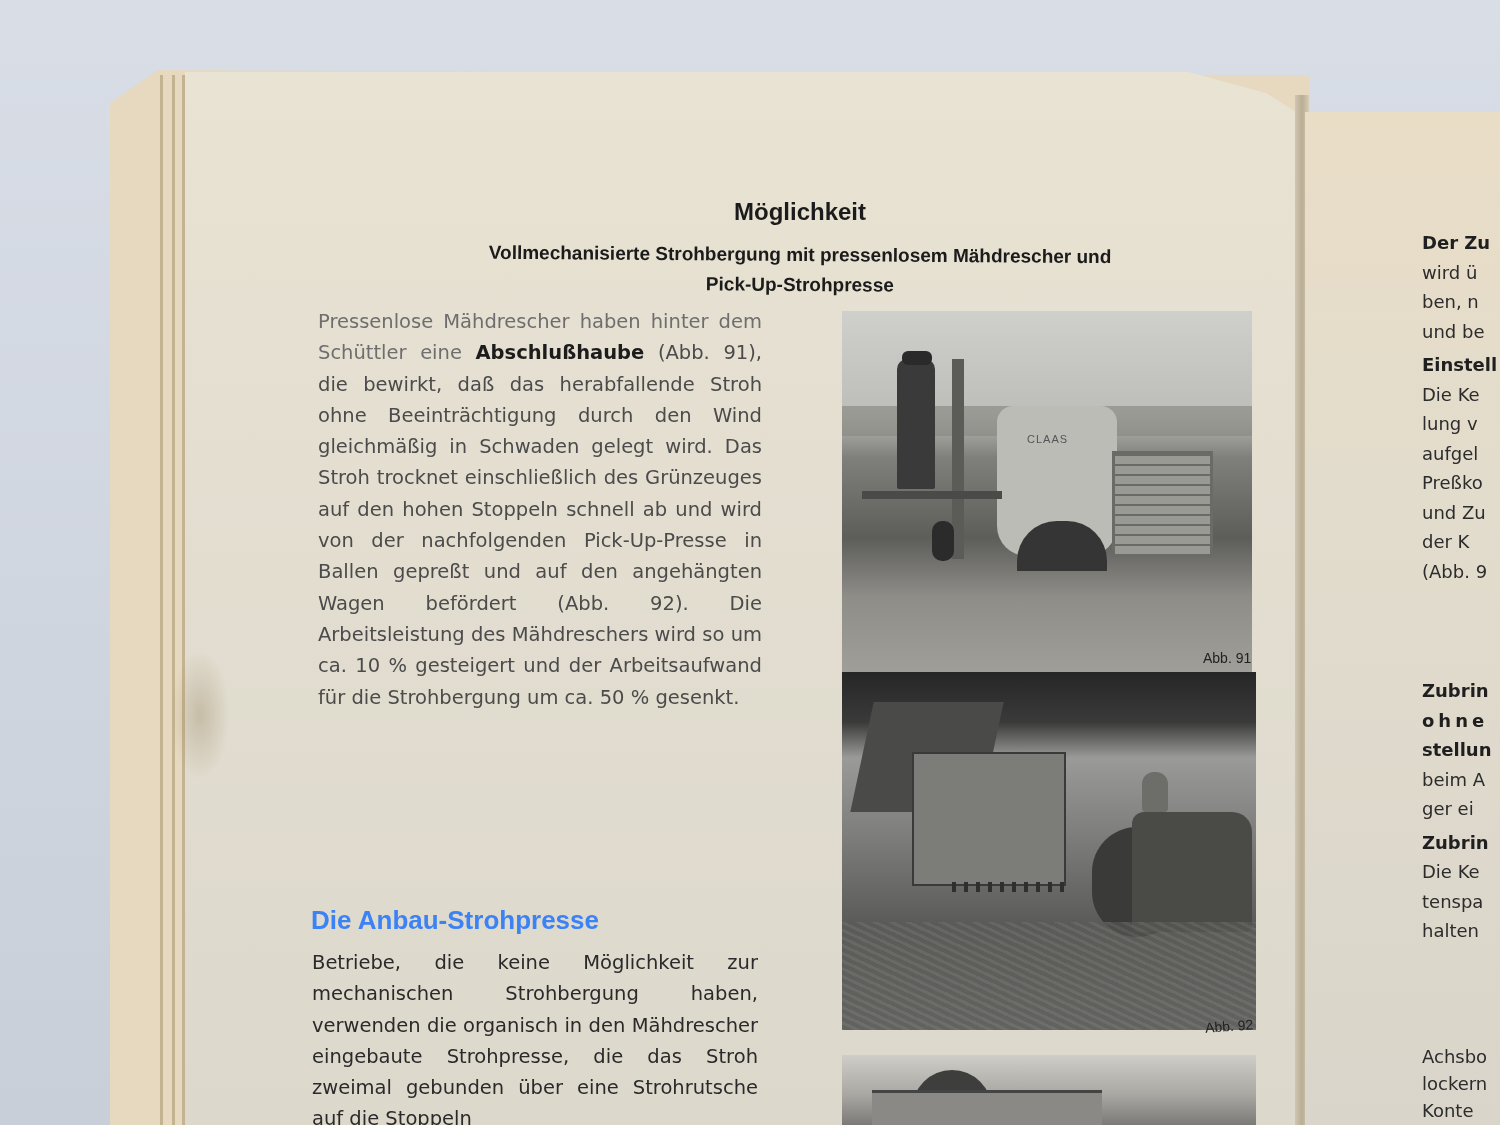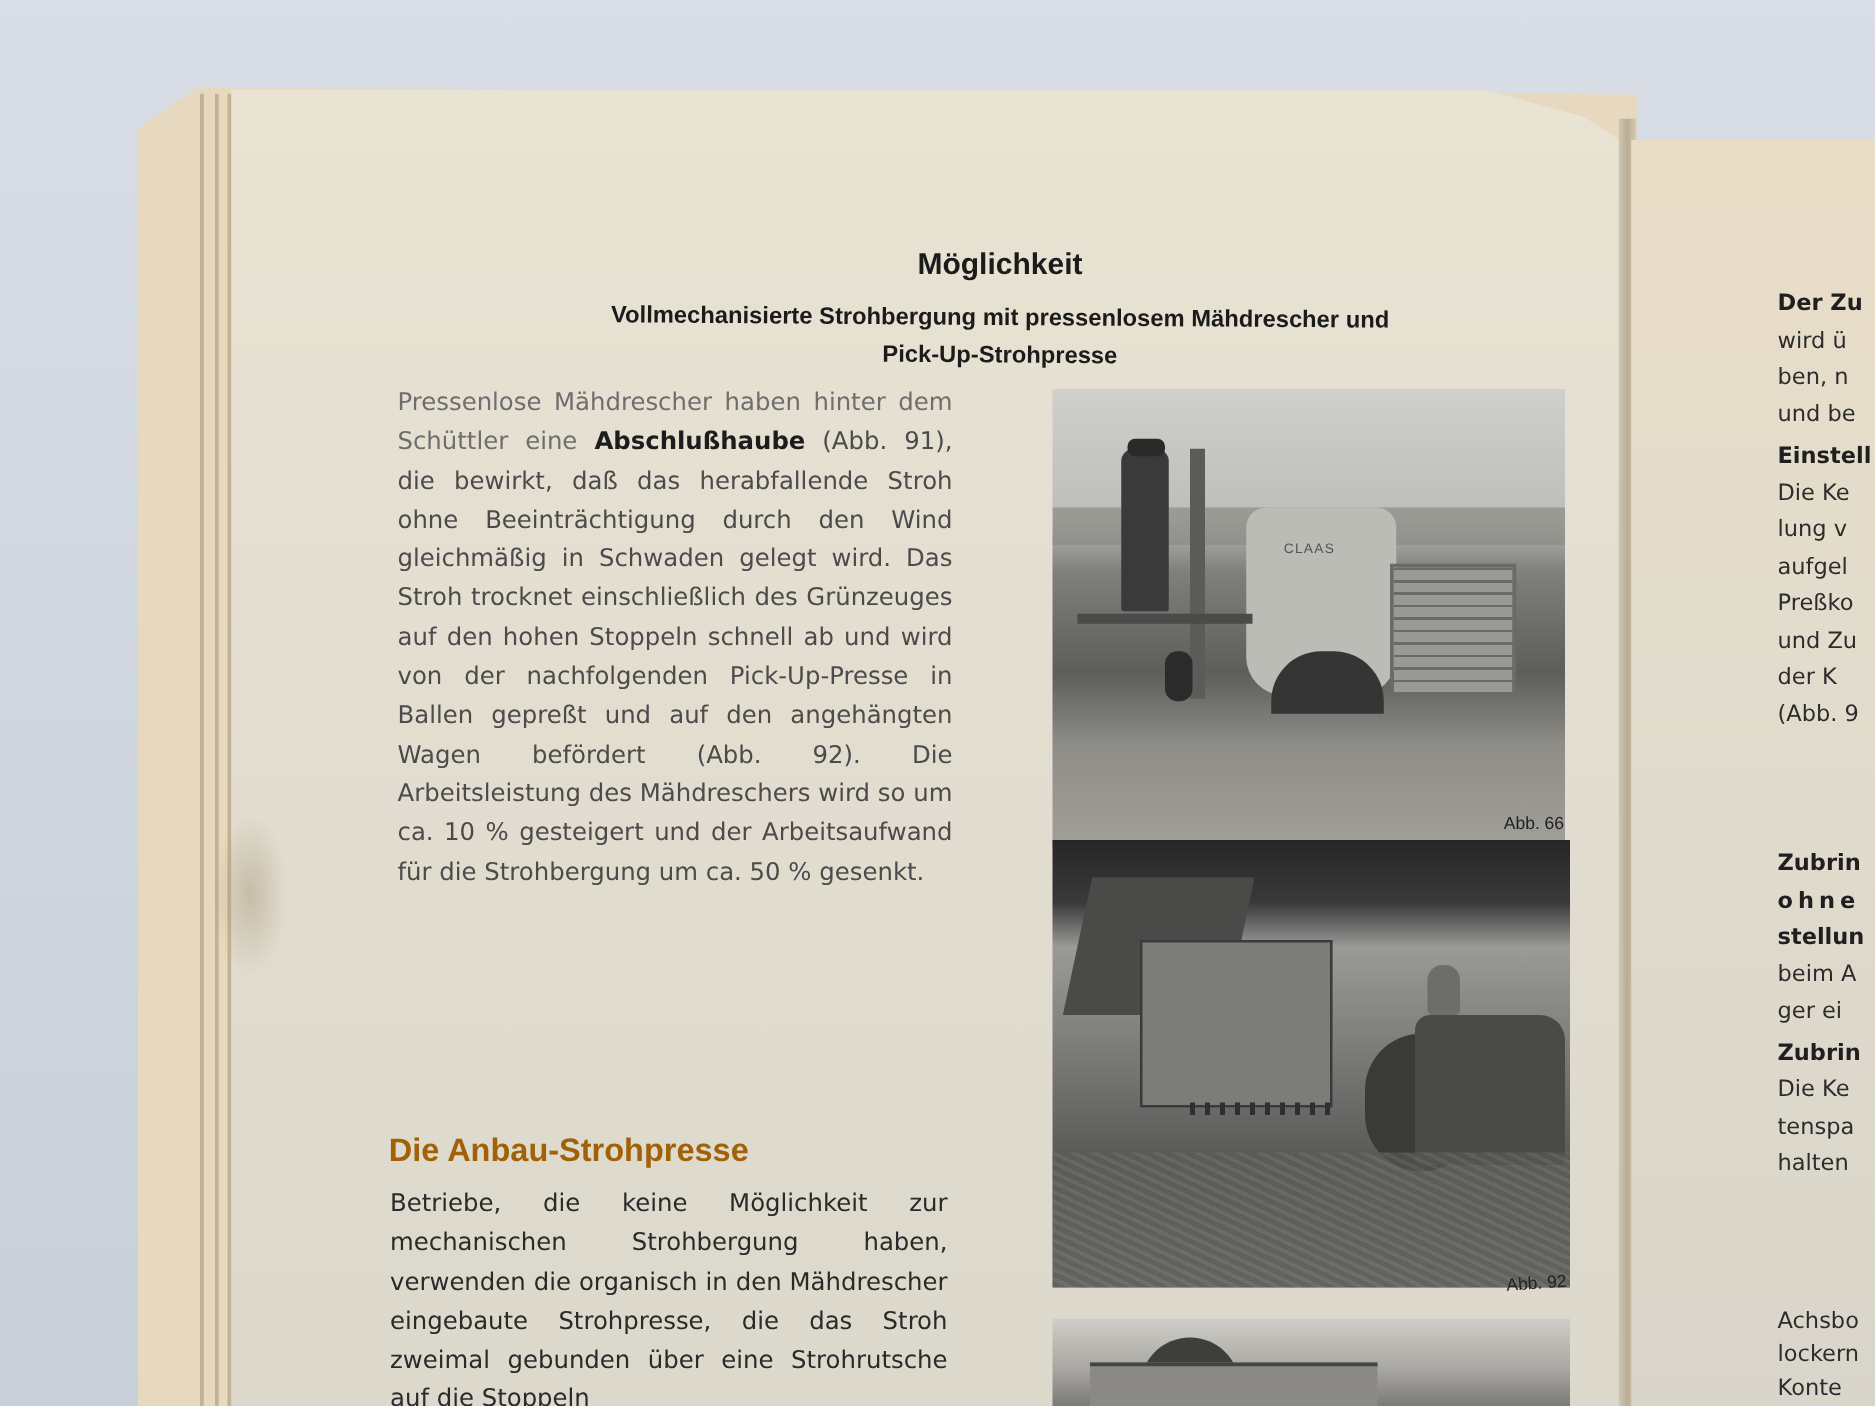--- a/index.html
+++ b/index.html
@@ -42,21 +42,21 @@
   .title { top:198px; left:380px; width:840px; font-size:24px; }
   .subtitle { top:240px; left:380px; width:840px; font-size:19px; line-height:30px; transform:rotate(0.4deg); }
   .col {
     position:absolute; left:318px; width:444px; color:#2a2a2a;
     font-family: "DejaVu Sans", sans-serif; font-size:19.5px; line-height:31.3px;
     text-align:justify;
   }
   .col p { margin:0 0 4px 0; }
   .p1 { top:306px; color:#4b4b4b; }
   .faded { color:#6e6e6e; }
-  .sect { position:absolute; left:311px; top:905px; font-family:"Liberation Sans", sans-serif; font-weight:bold; font-size:26px; color:#a16207; }
+  .sect { position:absolute; left:311px; top:905px; font-family:"Liberation Sans", sans-serif; font-weight:bold; font-size:26px; color:#3b82f6; }
   .p3 { top:947px; left:312px; width:446px; }
   .photo {
     position:absolute; background:#6b6b6b; overflow:hidden;
   }
   .photo1 { left:842px; top:311px; width:410px; height:366px;
     background: linear-gradient(180deg, #cfcfcc 0%, #bdbdba 28%, #7f7f7c 40%, #5d5d5a 62%, #8e8d88 78%, #a09f9a 100%); }
   .photo2 { left:842px; top:672px; width:414px; height:358px;
     background: linear-gradient(180deg, #262626 0%, #3a3a3a 14%, #9a9a98 24%, #7e7e7c 45%, #5b5b59 70%, #6f6f6d 100%); }
   .photo3 { left:842px; top:1055px; width:414px; height:80px;
     background: linear-gradient(180deg, #cfcdc8 0%, #a9a7a2 50%, #6c6b68 100%); }
@@ -101,21 +101,21 @@
   <div class="shape" style="left:55px;top:48px;width:38px;height:130px;background:#3a3a3a;border-radius:10px 10px 2px 2px"></div>
   <div class="shape" style="left:60px;top:40px;width:30px;height:14px;background:#2a2a2a;border-radius:6px"></div>
   <div class="shape" style="left:155px;top:95px;width:120px;height:150px;background:#bcbcb6;border-radius:16px 16px 30px 30px"></div>
   <div class="shape" style="left:175px;top:210px;width:90px;height:50px;background:#353535;border-radius:40px 40px 0 0"></div>
   <div class="caption" style="left:185px;top:122px;font-size:11px;color:#555;letter-spacing:1px">CLAAS</div>
   <div class="shape" style="left:110px;top:48px;width:12px;height:200px;background:#5b5b58"></div>
   <div class="shape" style="left:20px;top:180px;width:140px;height:8px;background:#4a4a48"></div>
   <div class="shape" style="left:270px;top:140px;width:95px;height:100px;border:3px solid #6a6a66;background:repeating-linear-gradient(0deg,#9a9a95 0 8px,#6a6a66 8px 10px)"></div>
   <div class="shape" style="left:90px;top:210px;width:22px;height:40px;background:#2b2b2b;border-radius:10px"></div>
 </div>
-<div class="caption" style="left:1203px;top:650px">Abb. 66</div>
+<div class="caption" style="left:1203px;top:650px">Abb. 91</div>
 
 <div class="photo photo2">
   <div class="shape" style="left:20px;top:30px;width:130px;height:110px;background:#4a4a48;transform:skewX(-12deg)"></div>
   <div class="shape" style="left:70px;top:80px;width:150px;height:130px;background:#7c7c79;border:2px solid #3a3a3a"></div>
   <div class="shape" style="left:110px;top:210px;width:115px;height:10px;background:repeating-linear-gradient(90deg,#2f2f2f 0 4px,transparent 4px 12px)"></div>
   <div class="shape" style="left:250px;top:155px;width:90px;height:110px;background:#3a3a38;border-radius:45px"></div>
   <div class="shape" style="left:290px;top:140px;width:120px;height:120px;background:#4a4a47;border-radius:12px 20px 6px 6px"></div>
   <div class="shape" style="left:300px;top:100px;width:26px;height:40px;background:#6d6d6a;border-radius:12px 12px 4px 4px"></div>
   <div class="shape" style="left:0;top:250px;width:414px;height:110px;background:repeating-linear-gradient(25deg,#6d6d6a 0 3px,#5a5a57 3px 7px);opacity:.6"></div>
 </div>

